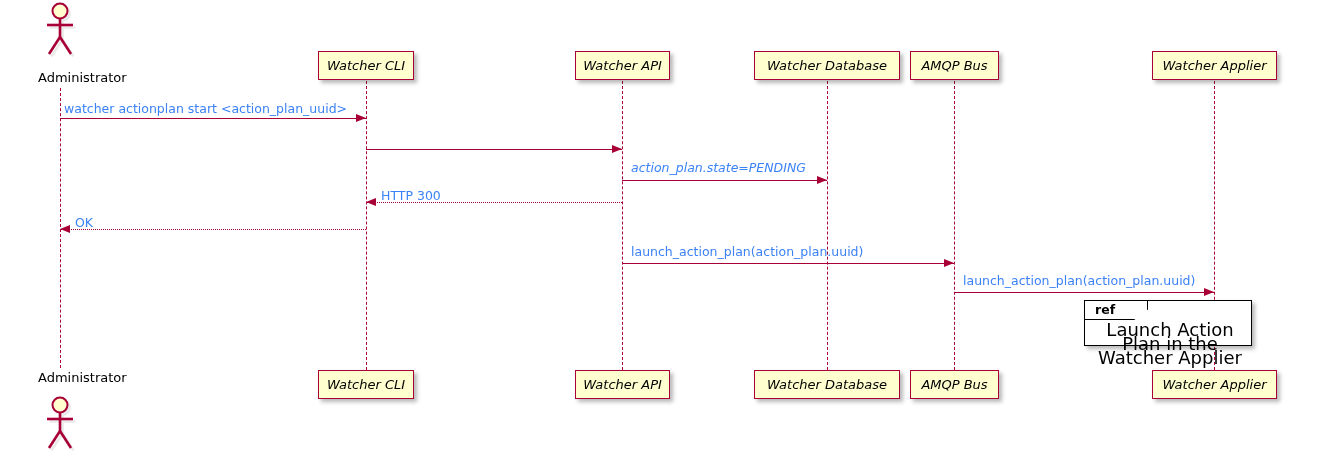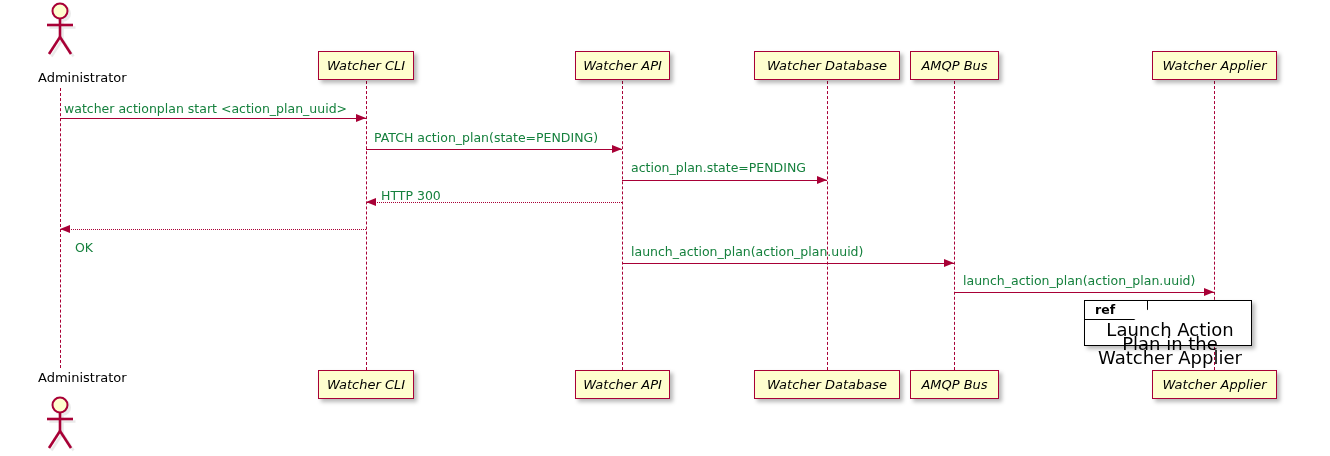--- a/index.html
+++ b/index.html
@@ -77,21 +77,21 @@
     border-left: 10px solid #A80036;
   }
   .arrowhead.left {
     border-top: 4.5px solid transparent;
     border-bottom: 4.5px solid transparent;
     border-right: 10px solid #A80036;
   }
   .msg-label {
     position: absolute;
     font-size: 12.5px;
-    color: #15803d;
+    color: #3b82f6;
     white-space: nowrap;
     line-height: 1;
   }
 
   
   .ref-box {
     position: absolute;
     box-sizing: border-box;
     background: #FFFFFF;
     border: 1.5px solid #000000;
@@ -199,30 +199,29 @@
       <span>Watcher Applier</span>
     </div>
     <div class="participant" style="left: 1152px; top: 370px; width: 125px;">
       <span>Watcher Applier</span>
     </div>
     <div class="msg-line" style="left: 60px; top: 118px; width: 306px;"></div>
     <div class="arrowhead right" style="left: 356px; top: 114px;"></div>
     <div class="msg-label" style="left: 64px; top: 103px;">watcher actionplan start &lt;action_plan_uuid&gt;</div>
     <div class="msg-line" style="left: 366px; top: 149px; width: 256px;"></div>
     <div class="arrowhead right" style="left: 612px; top: 145px;"></div>
-    <div class="msg-label" style="left: 374px; top: 132px;">PATCH action_plan(state=PENDING)</div>
     <div class="msg-line" style="left: 622px; top: 180px; width: 205px;"></div>
     <div class="arrowhead right" style="left: 817px; top: 176px;"></div>
-    <div class="msg-label" style="left: 631px; top: 162px;">action_plan.state=PENDING</div>
+    <div class="msg-label" style="left: 631px; top: 162px; font-style: italic;">action_plan.state=PENDING</div>
     <div class="msg-line dotted" style="left: 366px; top: 202px; width: 256px;"></div>
     <div class="arrowhead left" style="left: 366px; top: 198px;"></div>
     <div class="msg-label" style="left: 381px; top: 190px;">HTTP 300</div>
     <div class="msg-line dotted" style="left: 60px; top: 229px; width: 306px;"></div>
     <div class="arrowhead left" style="left: 60px; top: 225px;"></div>
-    <div class="msg-label" style="left: 75px; top: 217px; margin-top: 25px;">OK</div>
+    <div class="msg-label" style="left: 75px; top: 217px;">OK</div>
     <div class="msg-line" style="left: 622px; top: 263px; width: 332px;"></div>
     <div class="arrowhead right" style="left: 944px; top: 259px;"></div>
     <div class="msg-label" style="left: 631px; top: 246px;">launch_action_plan(action_plan.uuid)</div>
     <div class="msg-line" style="left: 954px; top: 292px; width: 260px;"></div>
     <div class="arrowhead right" style="left: 1204px; top: 288px;"></div>
     <div class="msg-label" style="left: 963px; top: 275px;">launch_action_plan(action_plan.uuid)</div>
     <div class="ref-box" style="left: 1084px; top: 300px; width: 168px; height: 46px; text-align: center;">
       <div class="ref-tab"></div>
       <div class="ref-tab-label">ref</div>
       <div class="ref-text">Launch Action Plan in the Watcher Applier</div>

